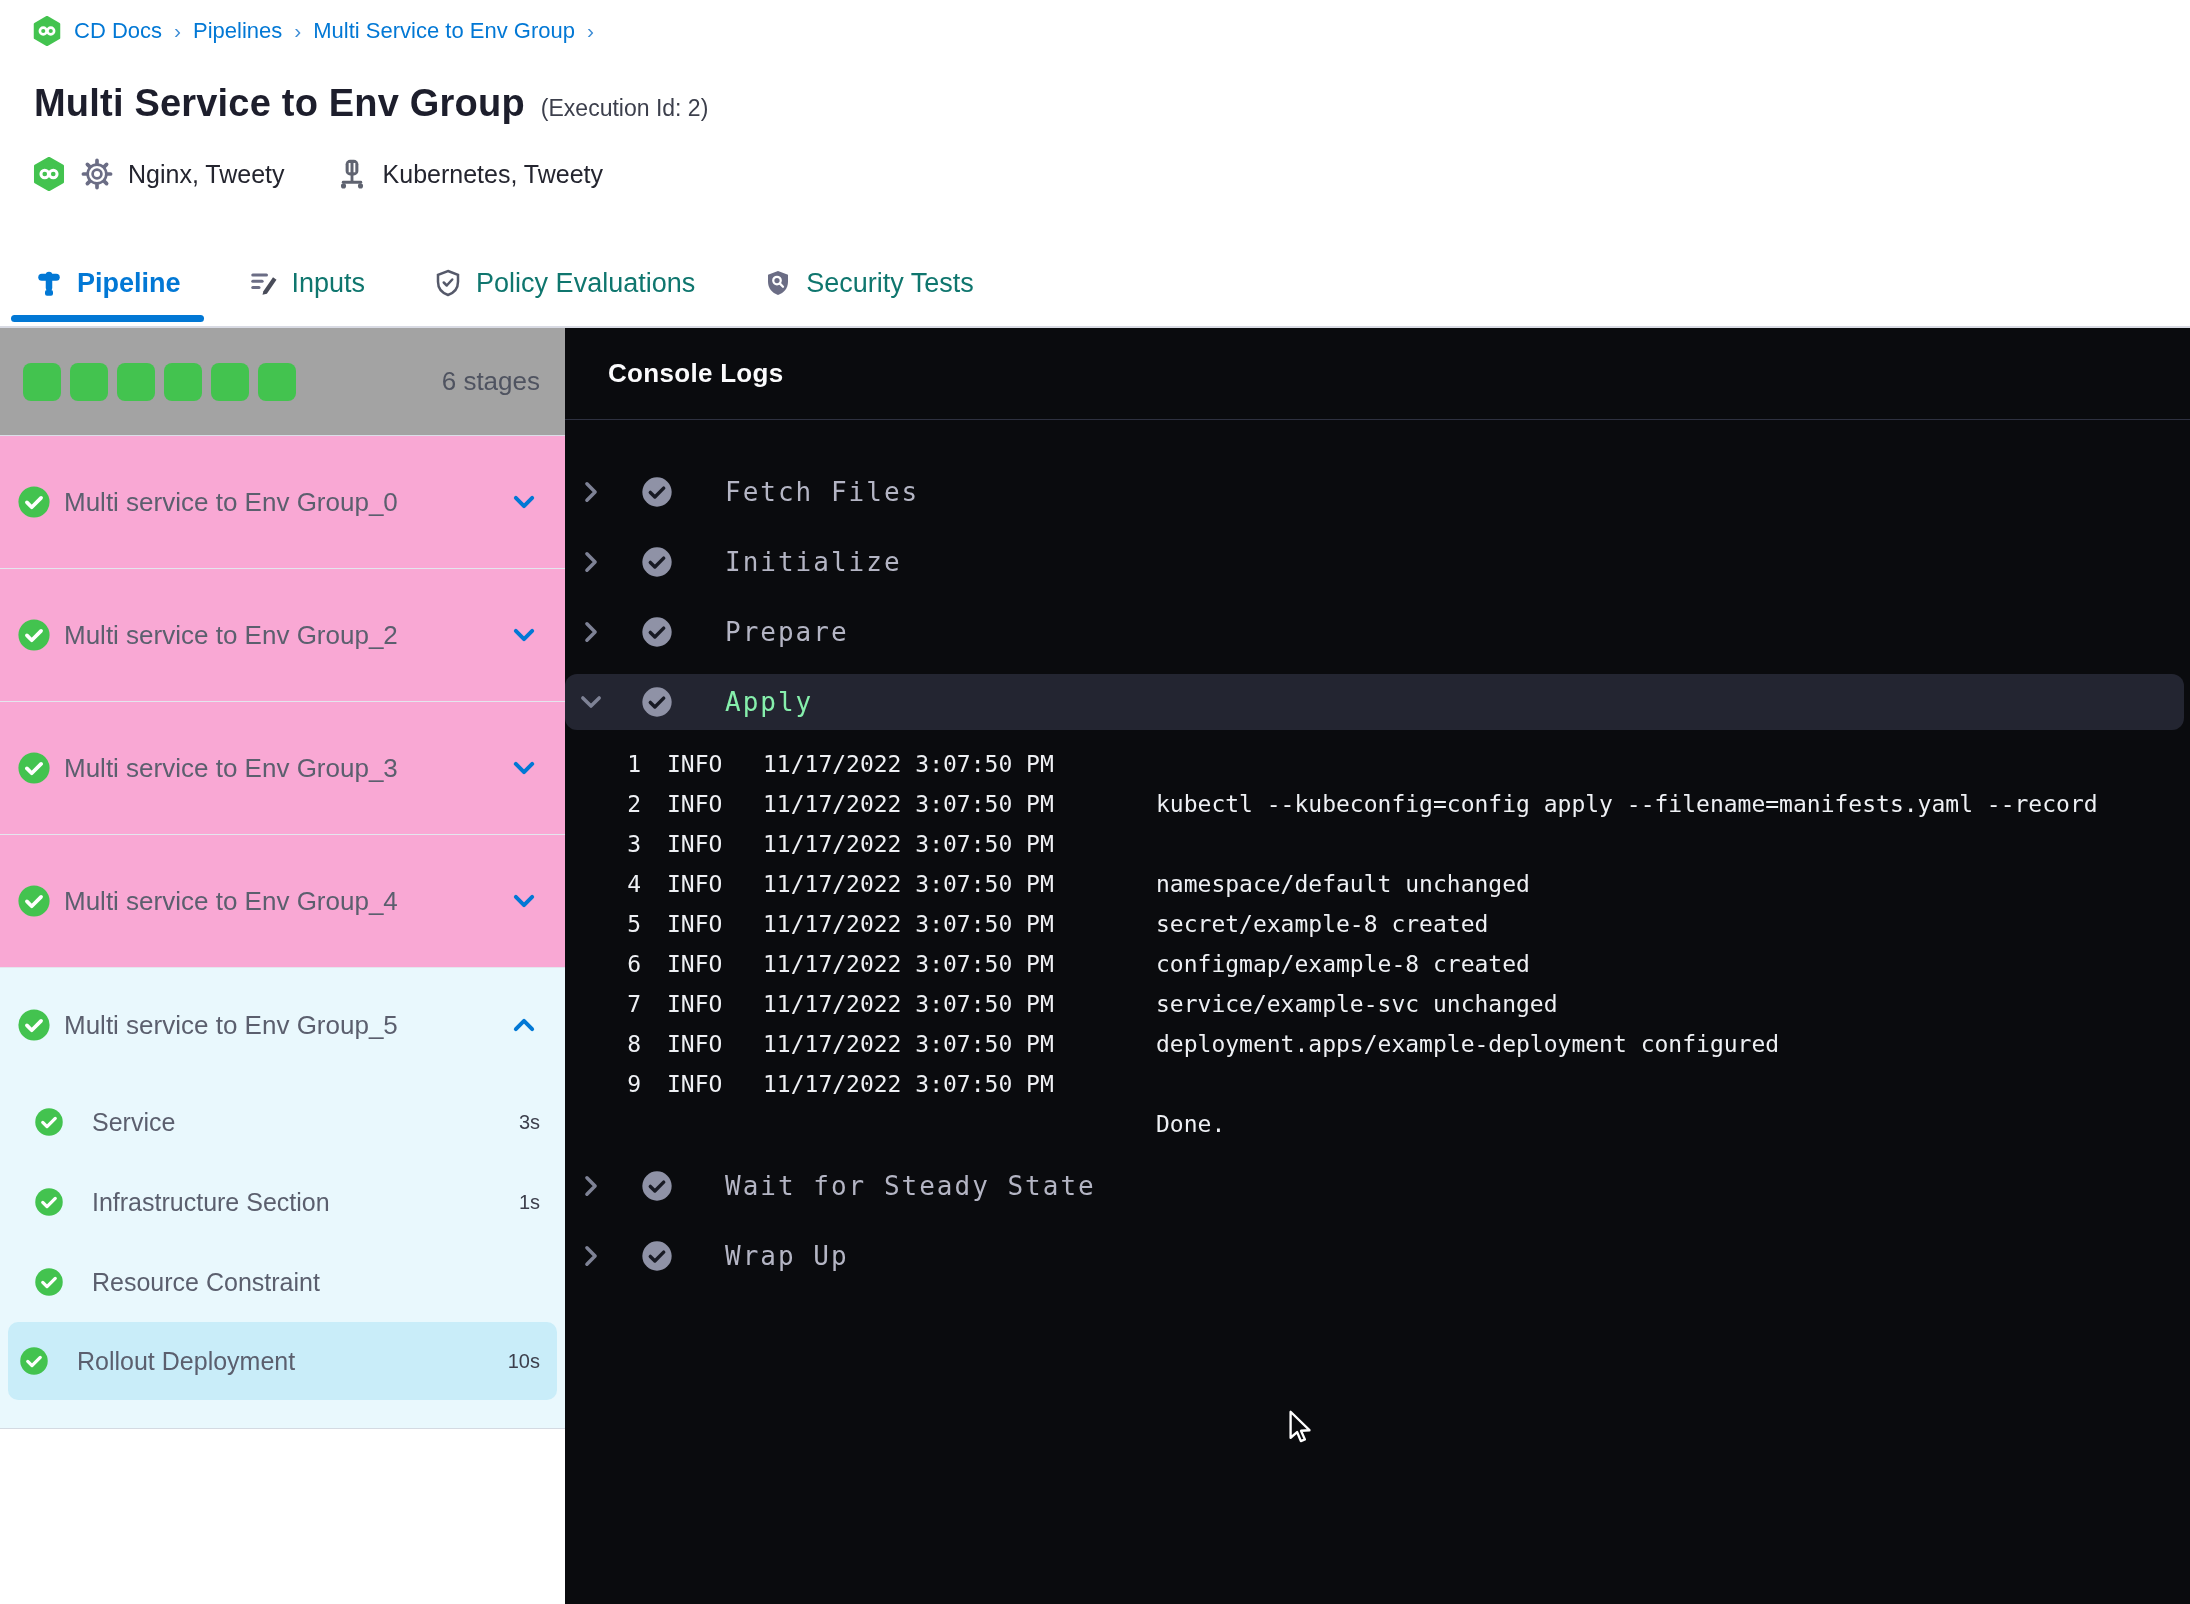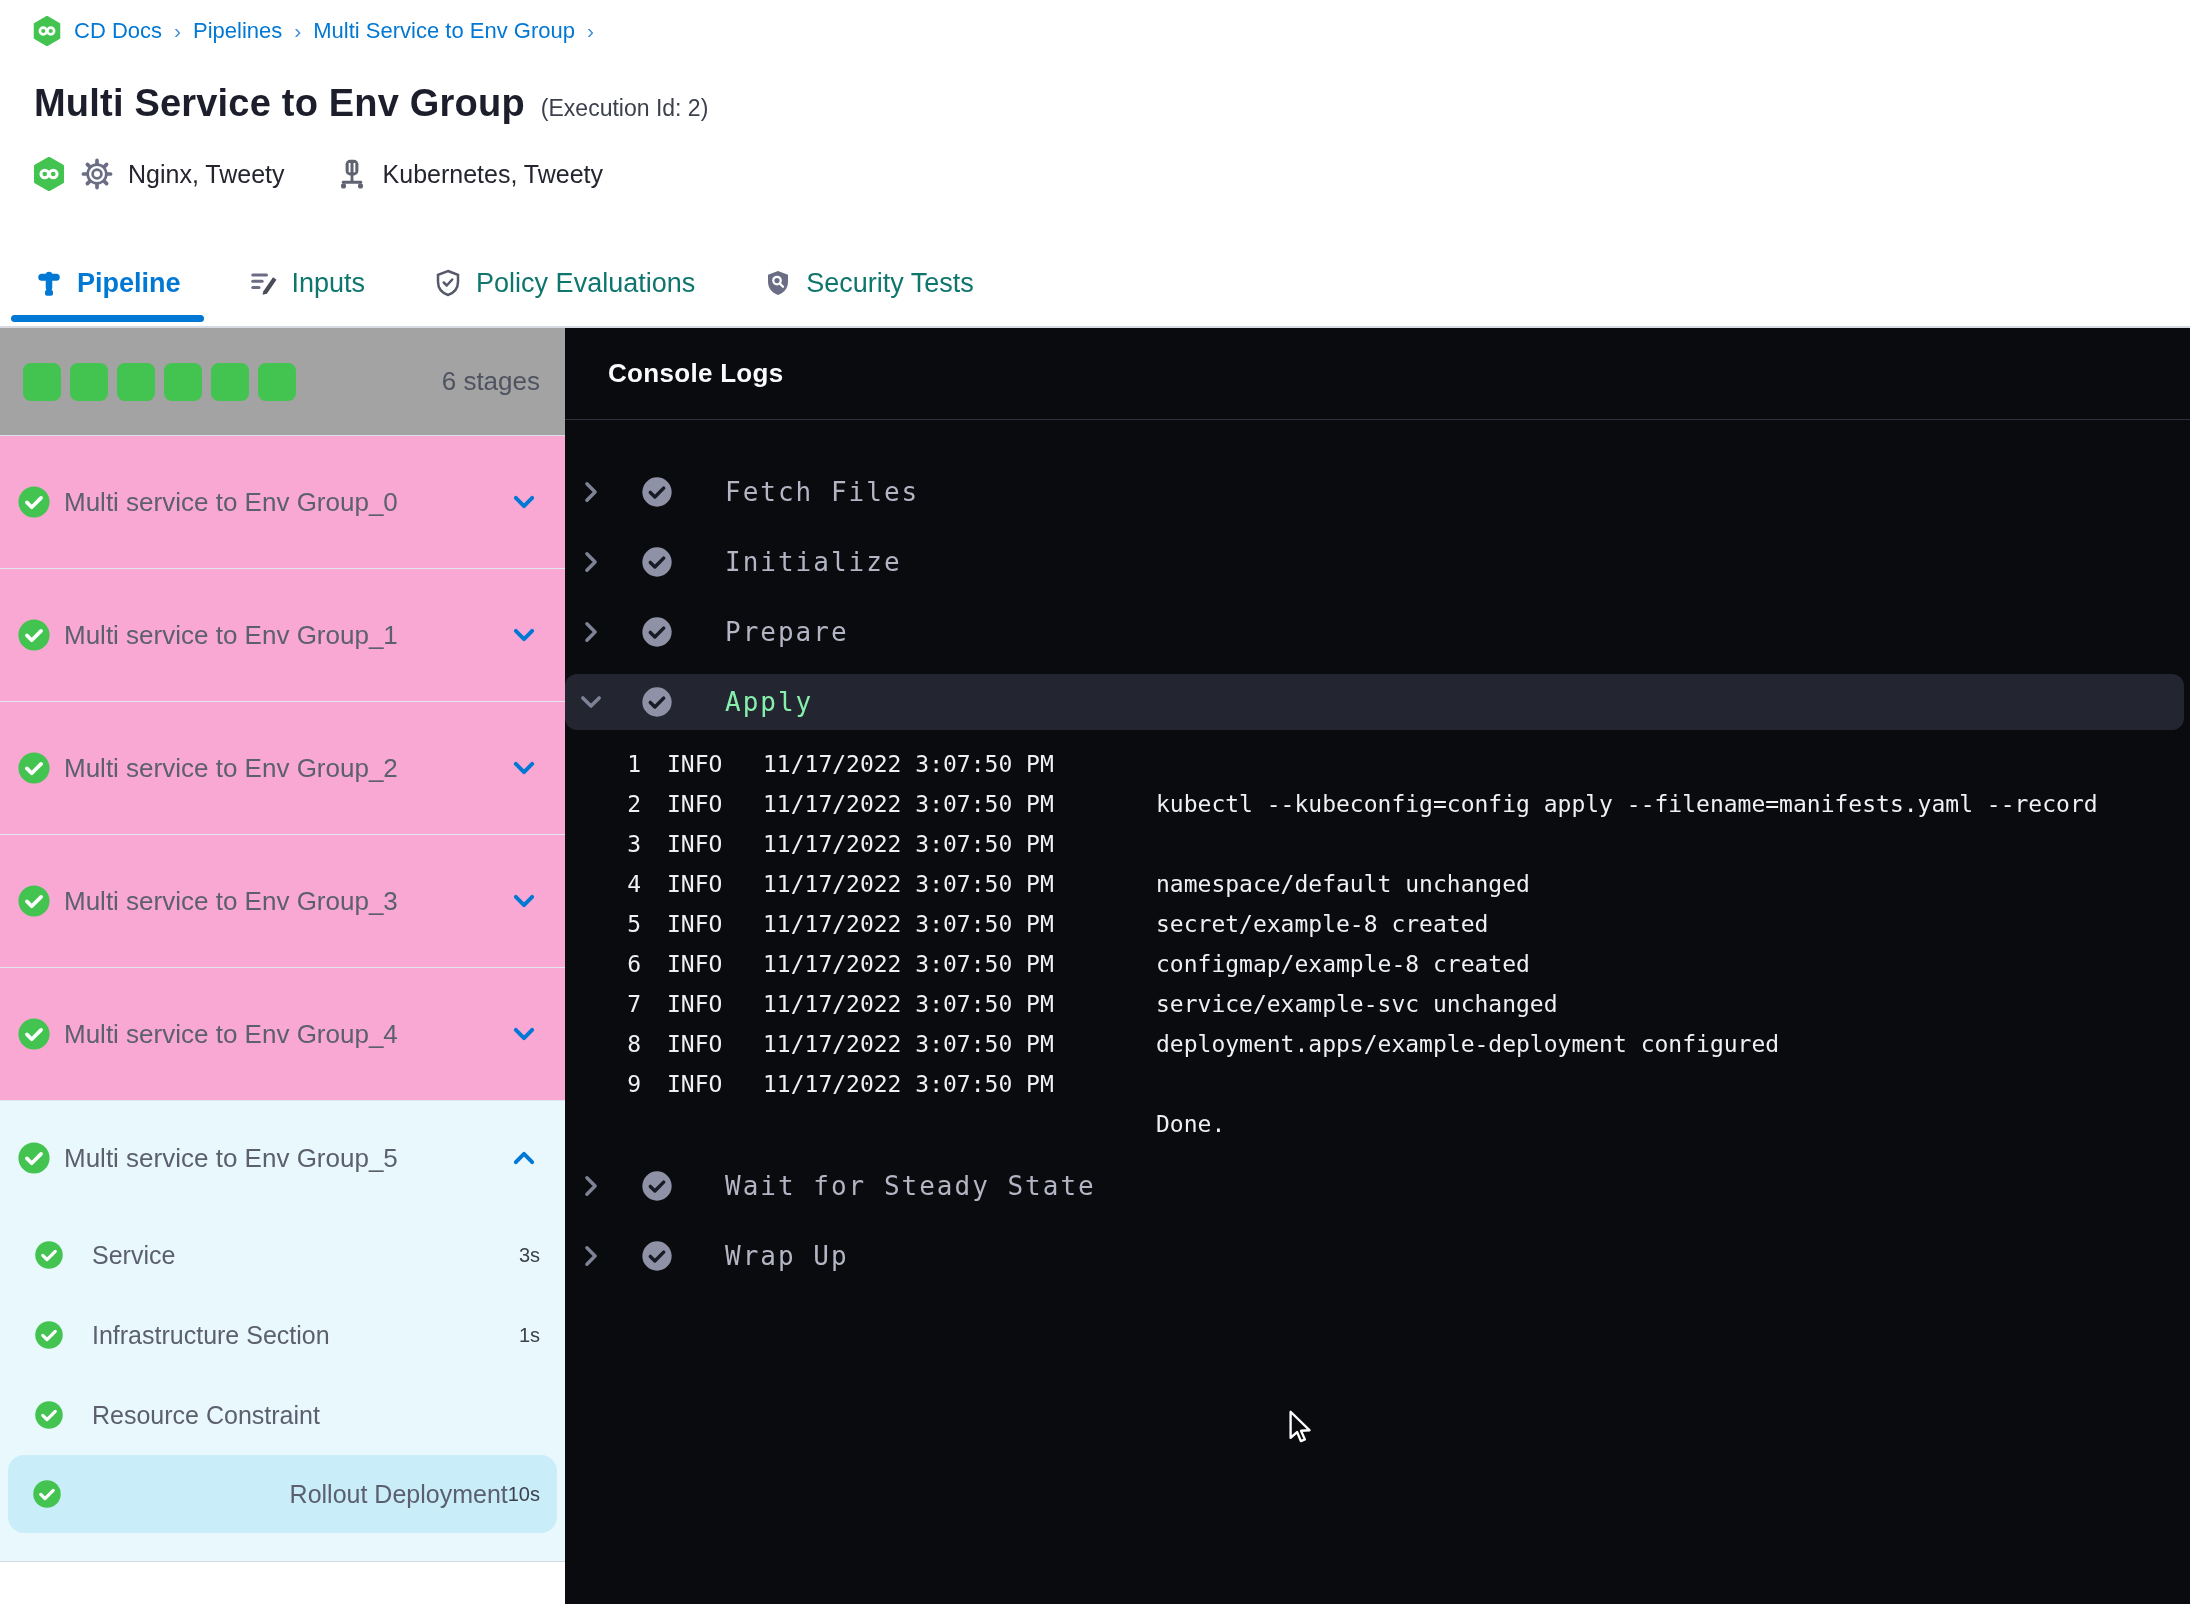--- a/index.html
+++ b/index.html
@@ -43,21 +43,21 @@
   .stage-row .check{width:34px;height:34px;flex:0 0 auto;}
   .stage-row .stage-label{flex:1;margin-left:13px;font-size:26px;color:#5b5f6e;}
   .chev{width:28px;height:28px;flex:0 0 auto;}
   .stage-expanded{border-bottom:1px solid #d4dae2;}
   .stage-expanded .stage-row{background:transparent;border-bottom:none;height:114px;}
   .substeps{padding-bottom:28px;}
   .substep{height:80px;display:flex;align-items:center;padding:0 25px 0 34px;box-sizing:border-box;cursor:pointer;}
   .substep .check{width:30px;height:30px;flex:0 0 auto;}
   .substep .sub-label{flex:1;margin-left:28px;font-size:25px;color:#5b5f6e;}
   .substep .duration{font-size:20px;color:#3c3f4c;}
-  .substep.selected{margin:0 8px;padding:0 17px 0 24px;border-radius:16px;height:78px;text-align:right;}
+  .substep.selected{margin:0 8px;padding:0 17px 0 11px;border-radius:10px;height:78px;}
 
   
   .console{position:absolute;top:328px;left:565px;right:0;bottom:0;}
   .console-header{height:92px;display:flex;align-items:center;padding-left:43px;
                   border-bottom:1px solid #2e3140;box-sizing:border-box;}
   .console-title{font-size:26px;font-weight:bold;color:#fbfbfd;letter-spacing:.3px;}
   .console-body{padding-top:44px;display:flex;flex-direction:column;gap:14px;}
   .cstep{height:56px;display:flex;align-items:center;position:relative;}
   .cstep .cchev{width:28px;height:28px;margin-left:12px;flex:0 0 auto;}
   .cstep .ccheck{width:32px;height:32px;margin-left:36px;flex:0 0 auto;}
@@ -202,30 +202,20 @@
           <span class="stage-label">Multi service to Env Group_0</span>
           <span class="chev"><svg viewBox="0 0 24 24" width="100%" height="100%">
               <path d="M5 8.5 L12 15.5 L19 8.5" fill="none" stroke="#0278d5" stroke-width="3.4" stroke-linecap="round" stroke-linejoin="round"></path>
             </svg></span>
         </div>
         <div class="stage-row">
           <span class="check"><svg viewBox="0 0 24 24" width="100%" height="100%">
     <circle cx="12" cy="12" r="11" fill="#43c34f"></circle>
     <path d="M7 12.3 L10.4 15.7 L17 9.1" fill="none" stroke="#ffffff" stroke-width="2.6" stroke-linecap="round" stroke-linejoin="round"></path>
             </svg></span>
-          <span class="stage-label">Multi service to Env Group_1</span>
-          <span class="chev"><svg viewBox="0 0 24 24" width="100%" height="100%">
-              <path d="M5 8.5 L12 15.5 L19 8.5" fill="none" stroke="#0278d5" stroke-width="3.4" stroke-linecap="round" stroke-linejoin="round"></path>
-            </svg></span>
-        </div>
-        <div class="stage-row">
-          <span class="check"><svg viewBox="0 0 24 24" width="100%" height="100%">
-    <circle cx="12" cy="12" r="11" fill="#43c34f"></circle>
-    <path d="M7 12.3 L10.4 15.7 L17 9.1" fill="none" stroke="#ffffff" stroke-width="2.6" stroke-linecap="round" stroke-linejoin="round"></path>
-            </svg></span>
           <span class="stage-label">Multi service to Env Group_2</span>
           <span class="chev"><svg viewBox="0 0 24 24" width="100%" height="100%">
               <path d="M5 8.5 L12 15.5 L19 8.5" fill="none" stroke="#0278d5" stroke-width="3.4" stroke-linecap="round" stroke-linejoin="round"></path>
             </svg></span>
         </div>
         <div class="stage-row">
           <span class="check"><svg viewBox="0 0 24 24" width="100%" height="100%">
     <circle cx="12" cy="12" r="11" fill="#43c34f"></circle>
     <path d="M7 12.3 L10.4 15.7 L17 9.1" fill="none" stroke="#ffffff" stroke-width="2.6" stroke-linecap="round" stroke-linejoin="round"></path>
             </svg></span>

